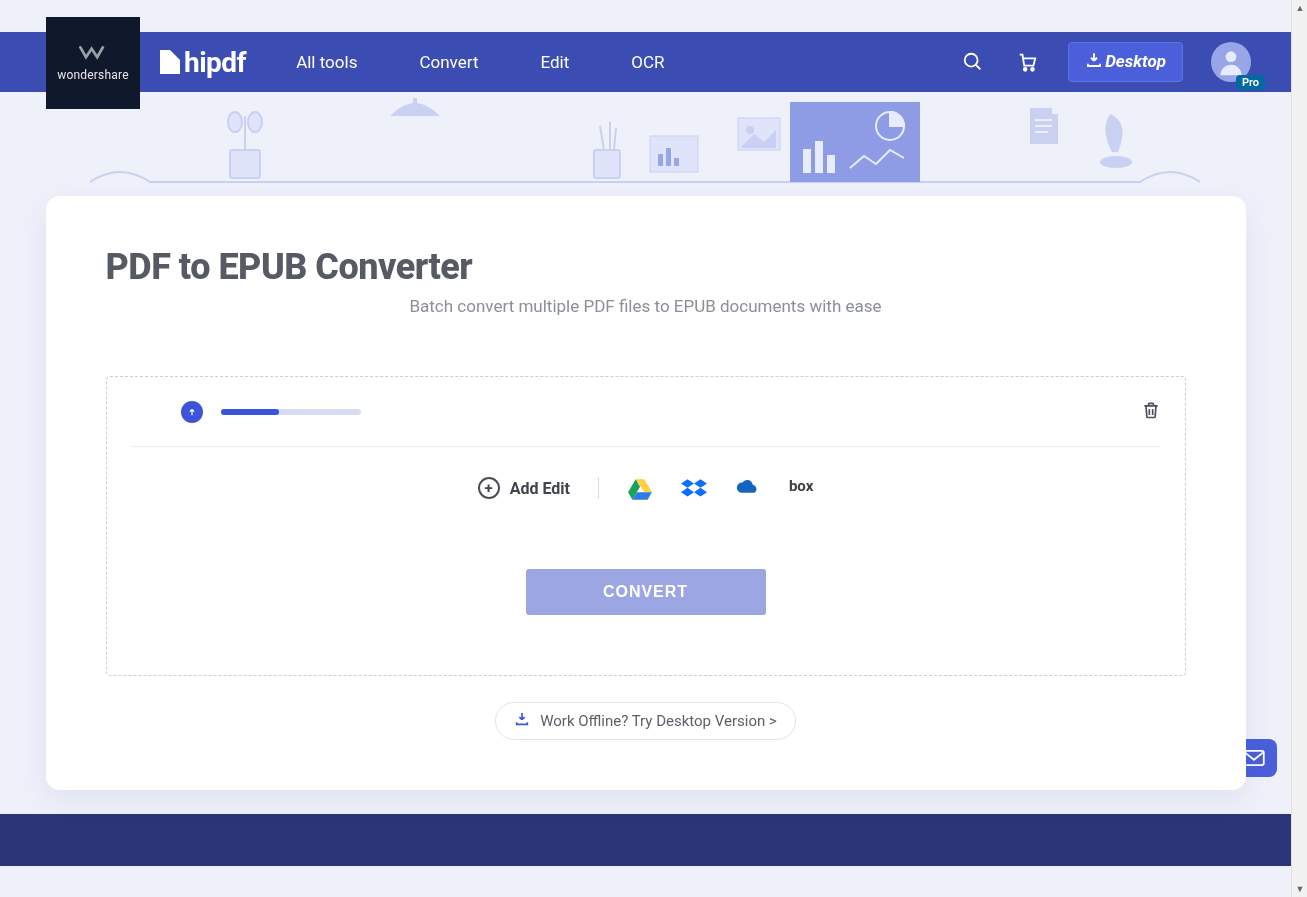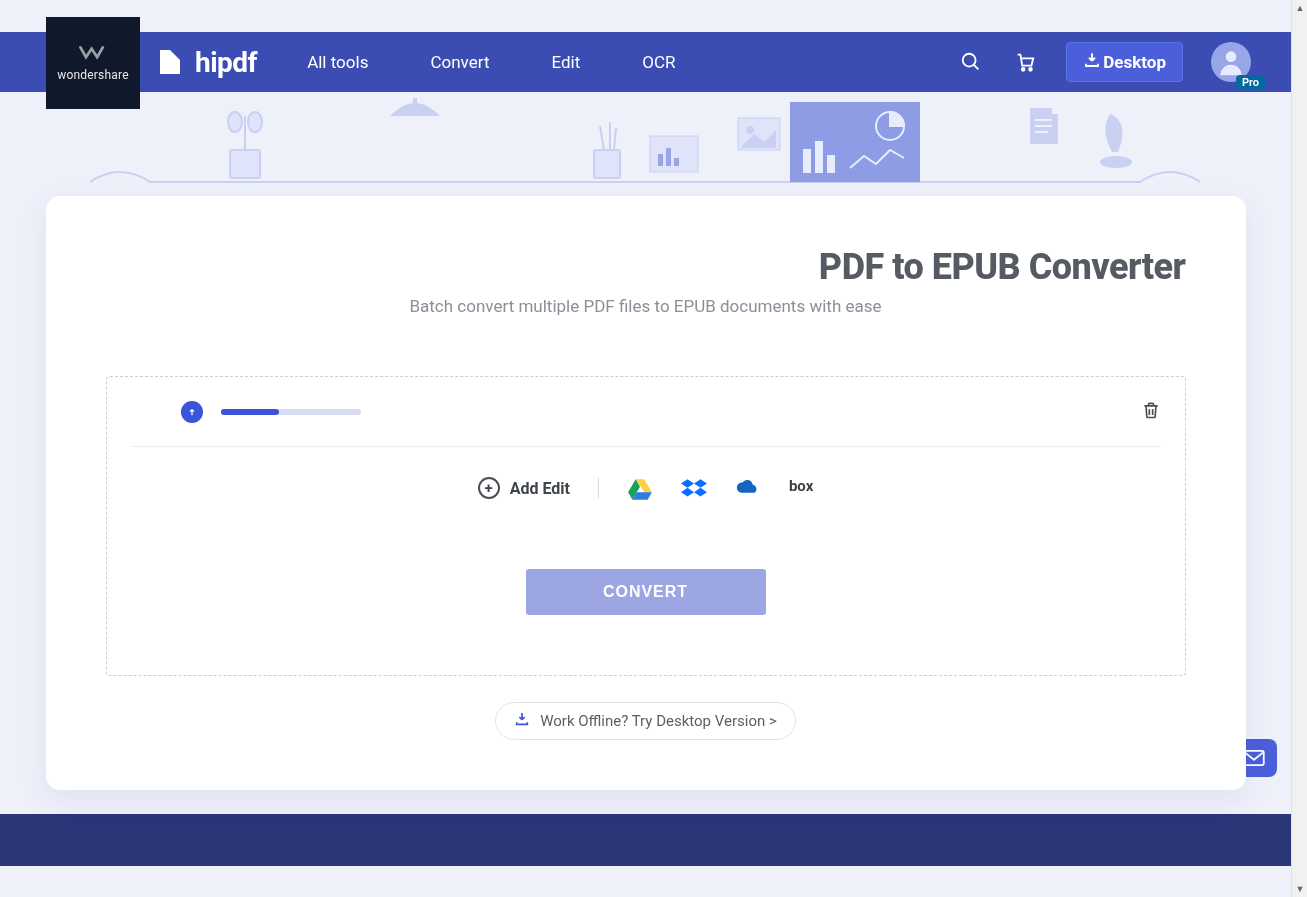--- a/index.html
+++ b/index.html
@@ -71,21 +71,21 @@
   .ws-text {
     color: #e8e8e8;
     font-size: 12px;
     letter-spacing: .2px;
   }
 
   .hipdf-brand {
     margin-left: 160px;
     display: flex;
     align-items: center;
-    gap: 15px;
+    gap: 4px;
     cursor: pointer;
   }
   .hipdf-mark {
     width: 20px; height: 24px; background: #fff; position: relative;
   }
   .hipdf-mark::after {
     content: "";
     position: absolute;
     right: 0; top: 0;
     border-top: 10px solid #3b4db3;
@@ -118,25 +118,26 @@
   .icon-btn {
     width: 26px; height: 26px; display:flex;align-items:center;justify-content:center;
     cursor: pointer;
   }
   .desktop-btn {
     background: #4a5fd9;
     border: 1px solid #5e72e8;
     border-radius: 4px;
     padding: 8px 16px;
     display: flex;
-    align-items: center;
+    align-items: flex-start;
     gap: 2px;
     font-weight: 700;
     font-size: 17px;
     cursor: pointer;
+    font-style: italic;
   }
 
   .avatar-wrap {
     position: relative;
     width: 40px; height: 40px;
     cursor: pointer;
   }
   .avatar {
     width: 40px; height: 40px; border-radius: 50%;
     background: #98a6e8;
@@ -174,21 +175,21 @@
     width: 1200px;
     margin: 0 auto;
     background: #fff;
     border-radius: 14px;
     box-shadow: 0 10px 30px rgba(60,70,130,.08);
     padding: 50px 60px 50px;
     margin-top: 4px;
     z-index: 2;
   }
   .card h1 {
-    text-align: right;
+    text-align: left;
     font-size: 36px;
     font-weight: 800;
     color: #555a63;
     letter-spacing: -0.5px;
   }
   .card .sub {
     text-align: center;
     margin-top: 8px;
     color: #8a8f98;
     font-size: 17px;

